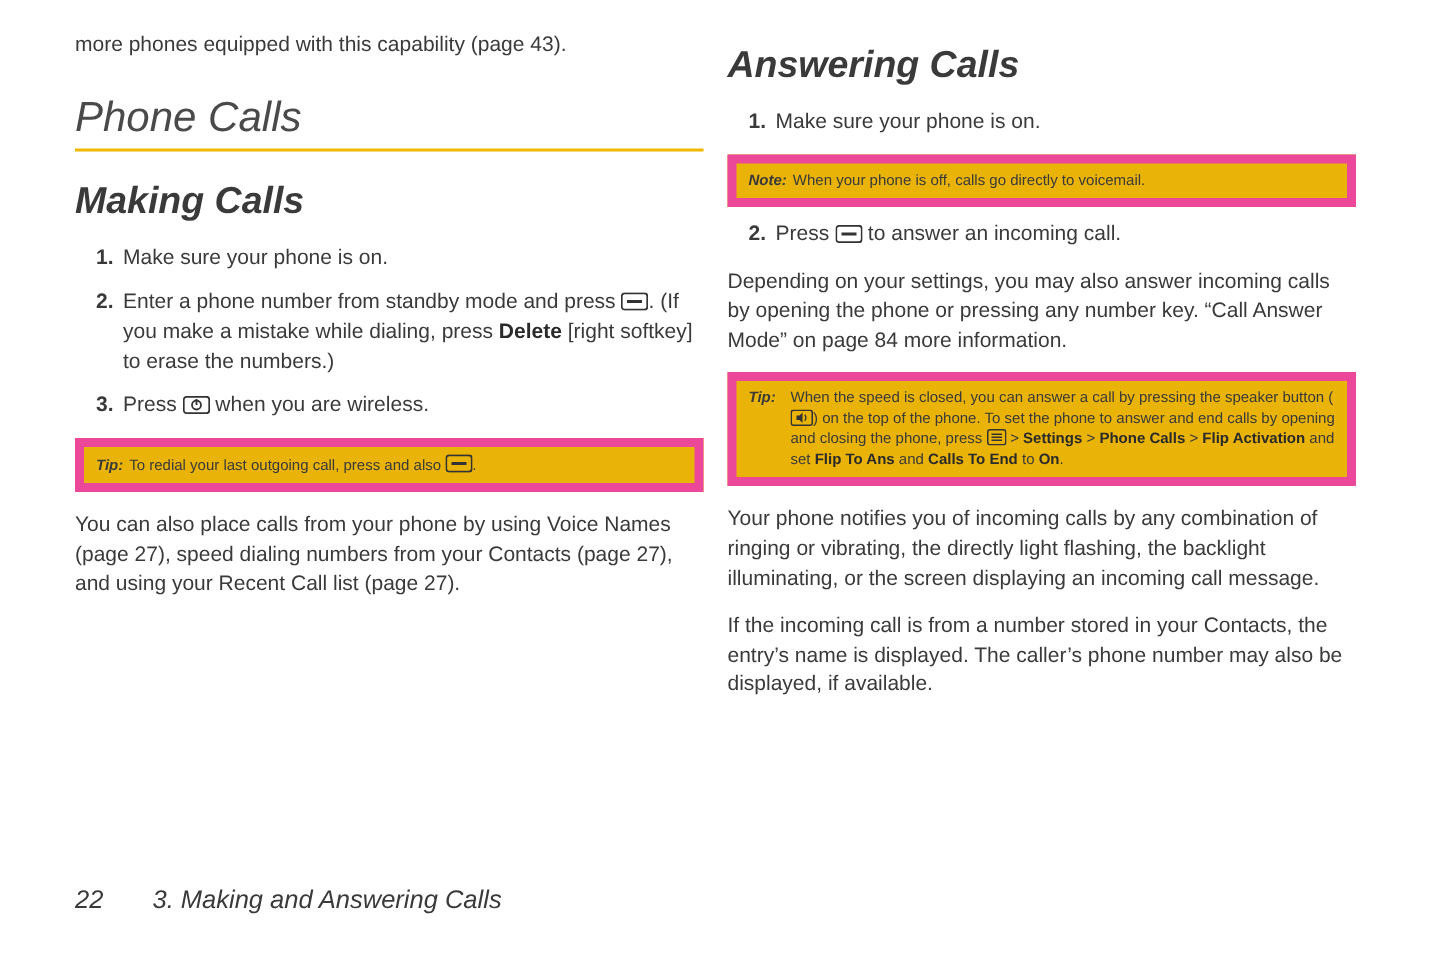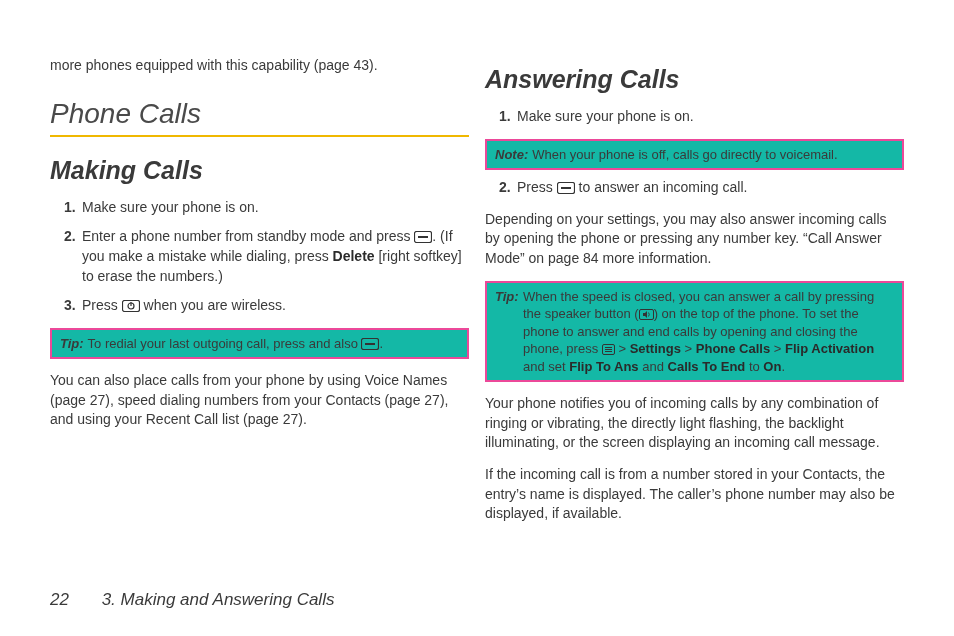--- a/index.html
+++ b/index.html
@@ -5,21 +5,21 @@
   * { box-sizing: border-box; margin: 0; padding: 0; }
   body {
     width: 954px;
     height: 636px;
     background: #fff;
     font-family: Arial, Helvetica, sans-serif;
     color: #3a3a3a;
     position: relative;
   }
   .page {
-    padding: 56px 50px 20px 50px;
+    padding: 20px 50px 20px 50px;
     display: flex;
     gap: 16px;
   }
   .col {
     flex: 1;
     font-size: 14px;
     line-height: 1.4;
   }
   .h1 {
     font-size: 28px;
@@ -45,23 +45,23 @@
     display: flex;
     margin-bottom: 10px;
     padding-left: 14px;
   }
   .li .num {
     min-width: 18px;
     font-weight: bold;
   }
   .li .txt { flex: 1; }
   .box {
-    background: #14b8a6;
-    border: 2px solid #ec4899;
-    font-size: 13px;
+    background: #eab308;
+    border: 6px solid #ec4899;
+    font-size: 10px;
     padding: 5px 8px 5px 8px;
     margin-bottom: 12px;
     line-height: 1.35;
   }
   .box .lbl {
     font-style: italic;
     font-weight: bold;
     margin-right: 4px;
   }
   .box .body {

